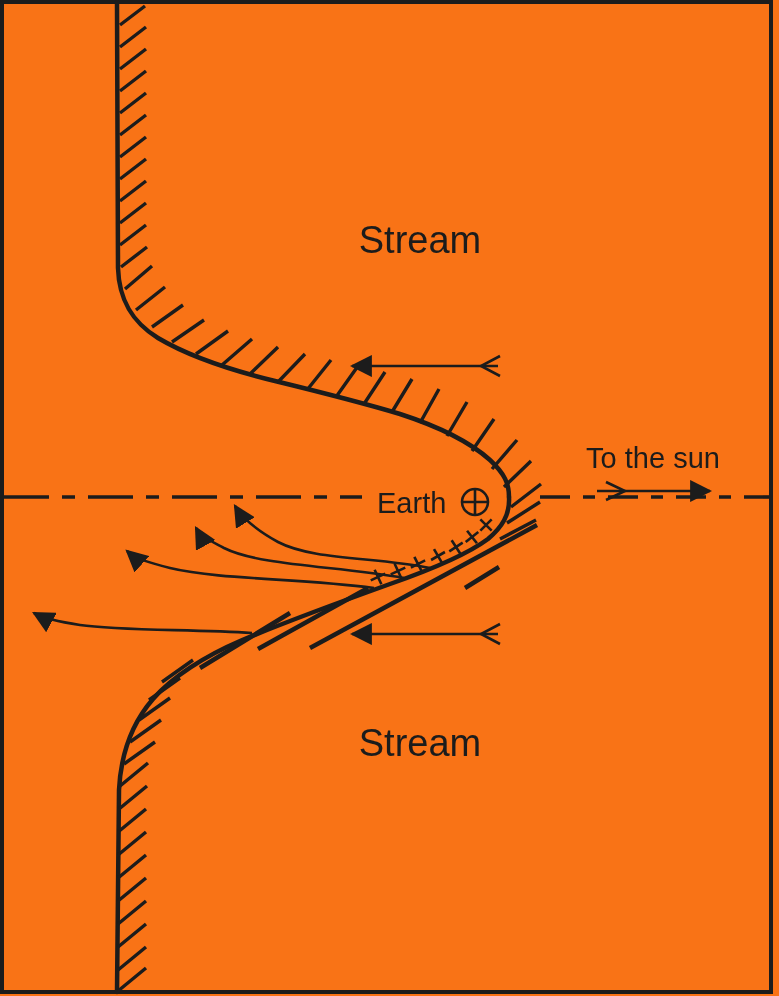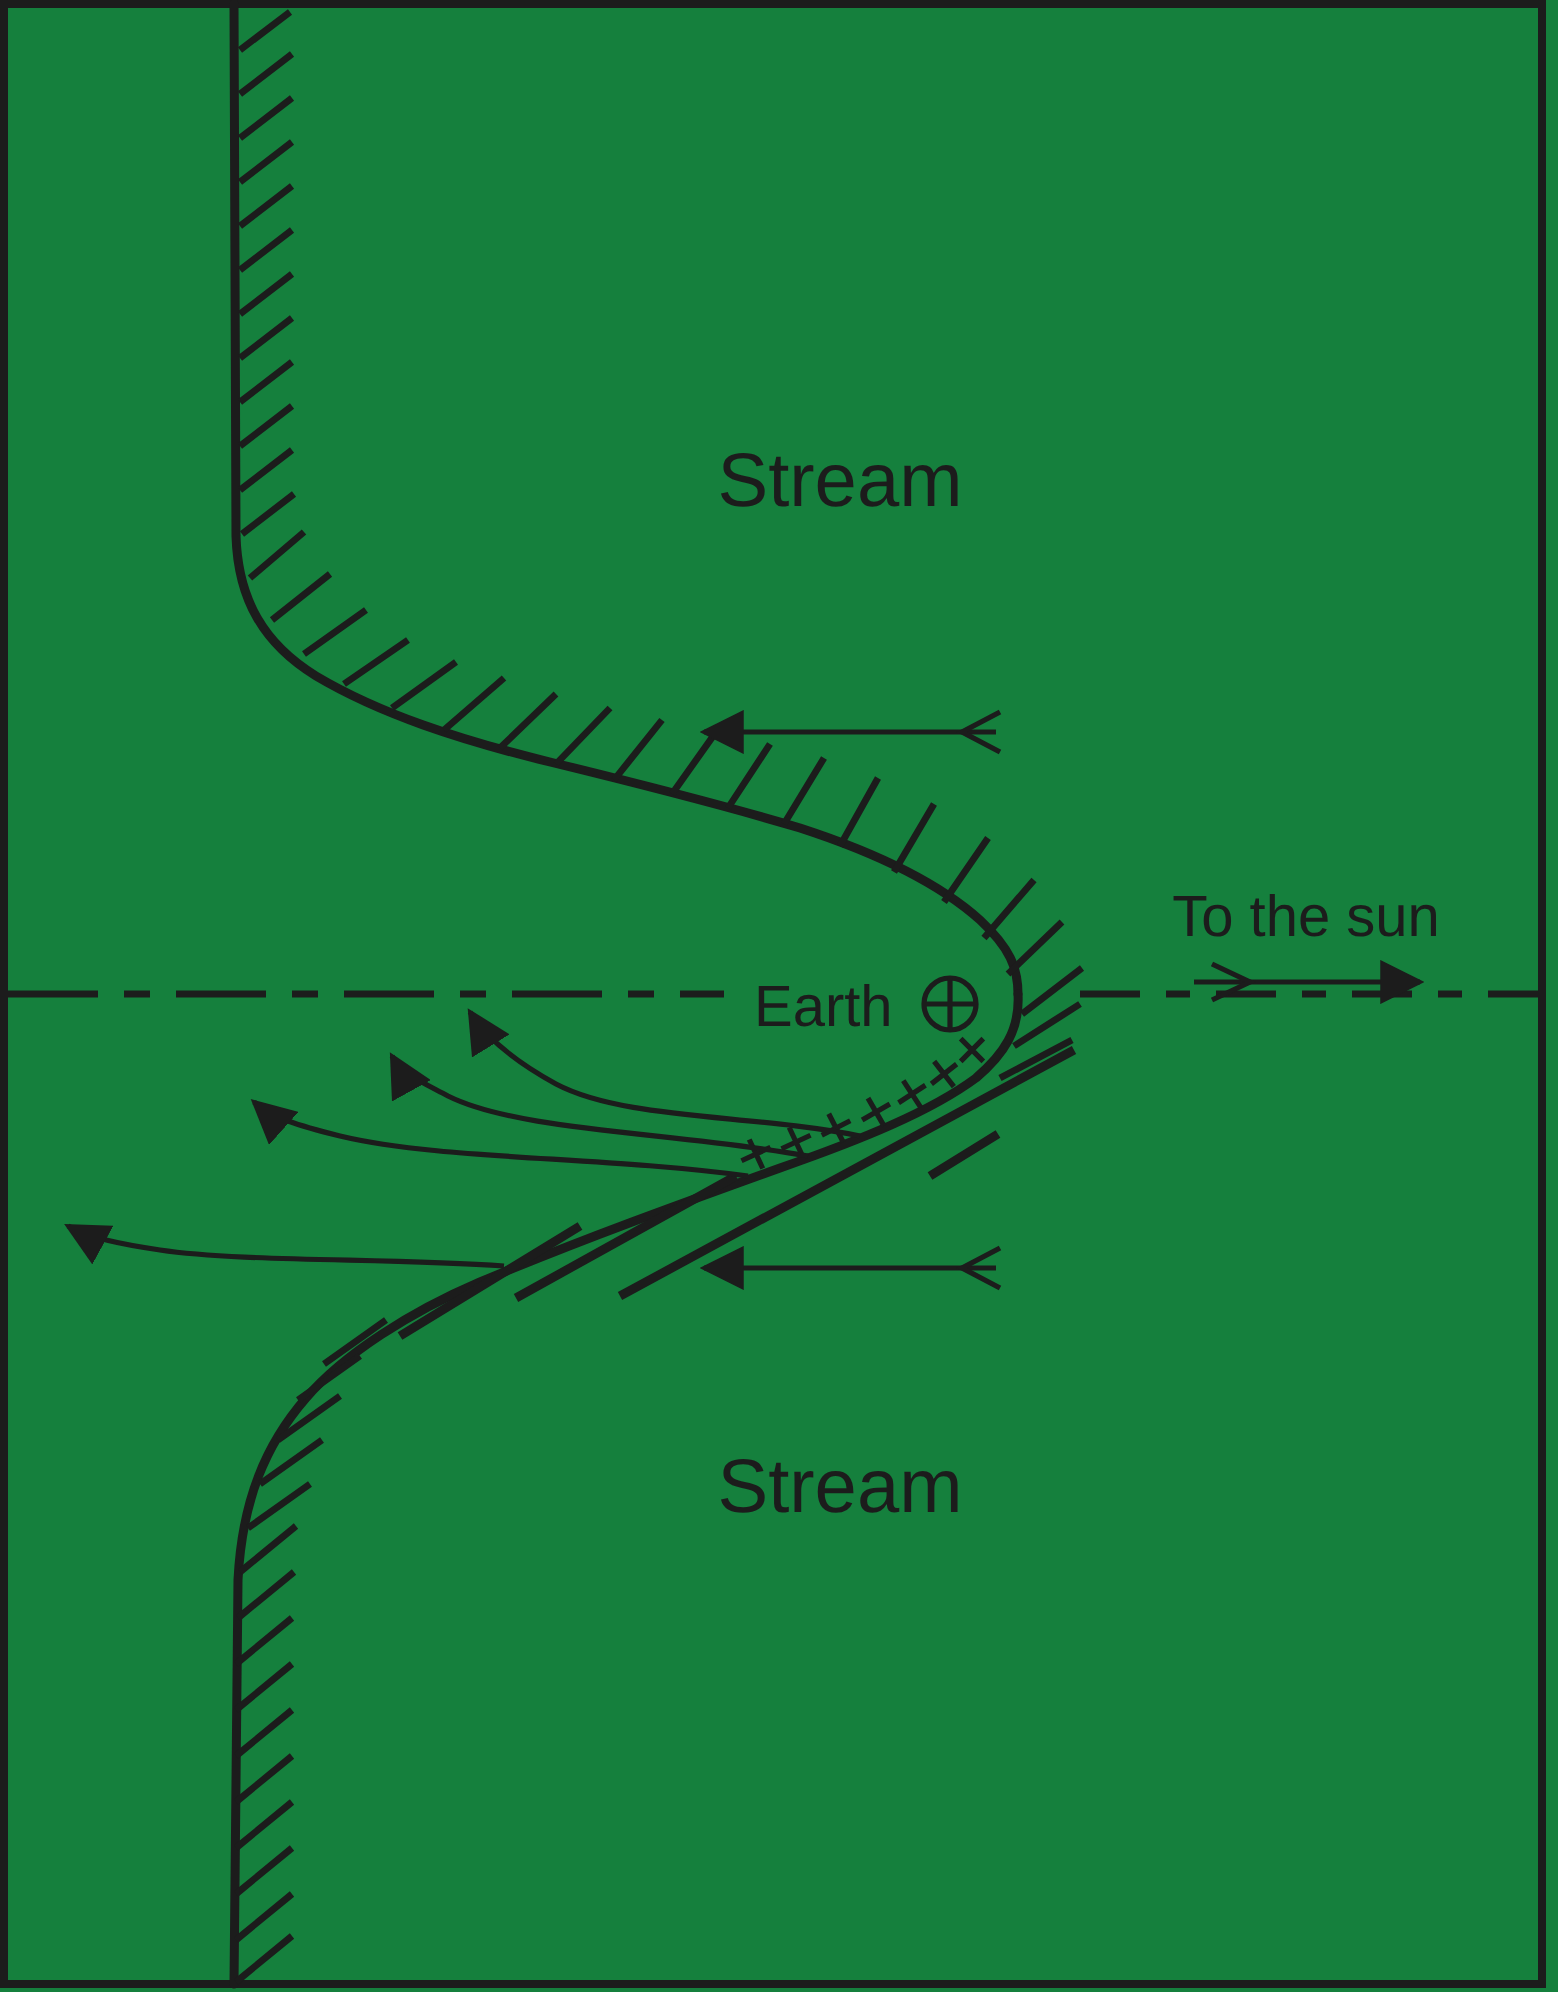--- a/index.html
+++ b/index.html
@@ -7,21 +7,21 @@
     padding: 0;
     background: #ffffff;
     width: 779px;
     height: 996px;
     overflow: hidden;
   }
   .figure-wrap {
     position: relative;
     width: 779px;
     height: 996px;
-    background: #15803d;
+    background: #f97316;
   }
   svg {
     display: block;
     font-family: "Liberation Sans", "DejaVu Sans", sans-serif;
   }
   .lbl {
     fill: currentColor;
     stroke: none;
   }
   .lbl-big  { font-size: 38px; }

